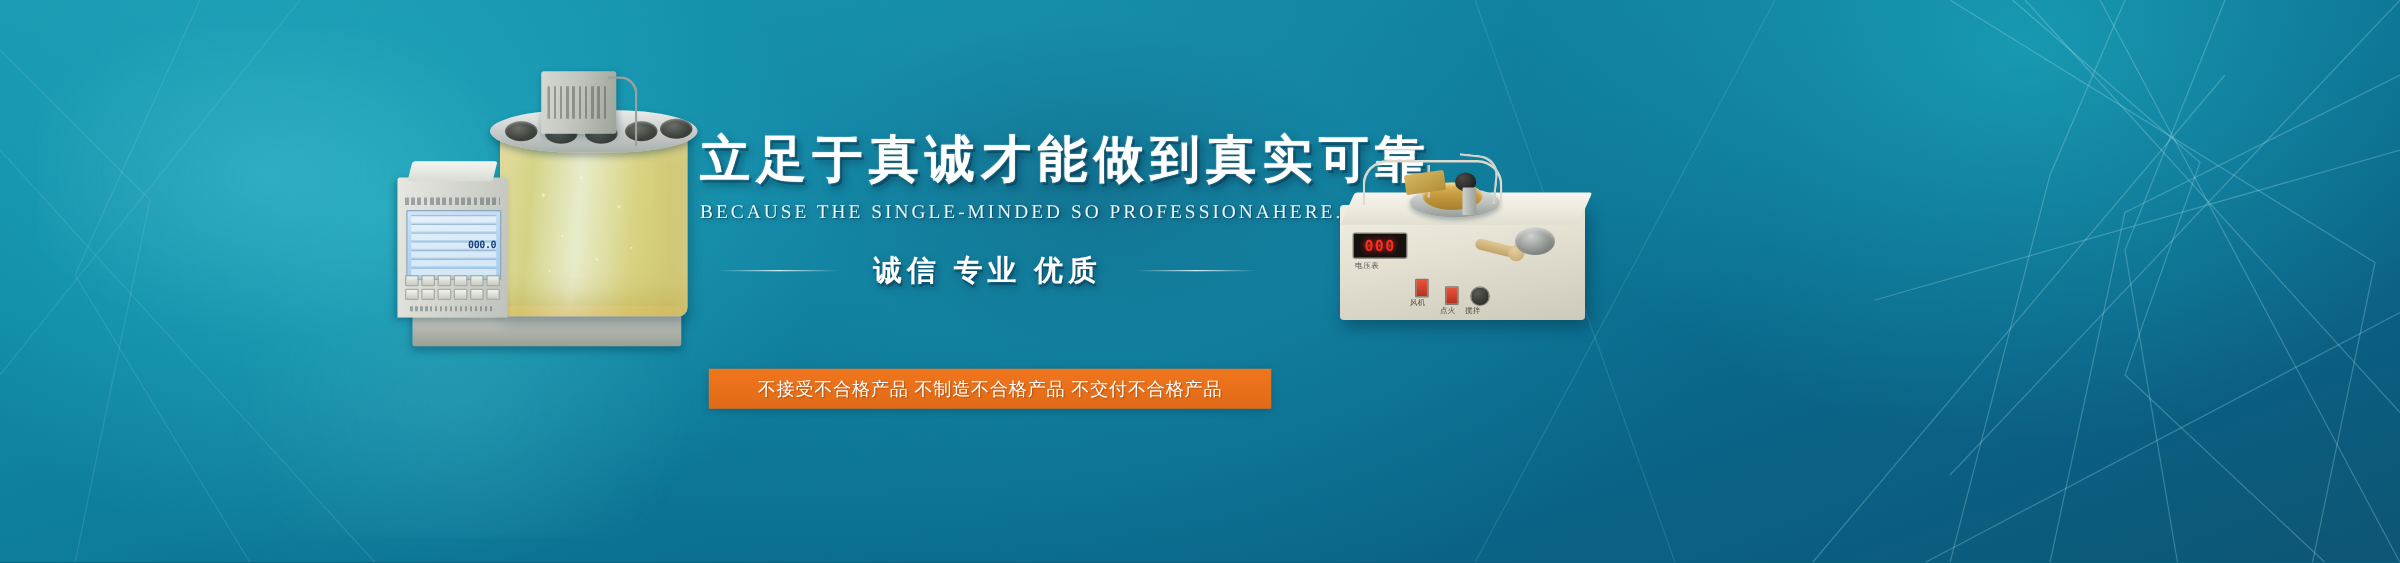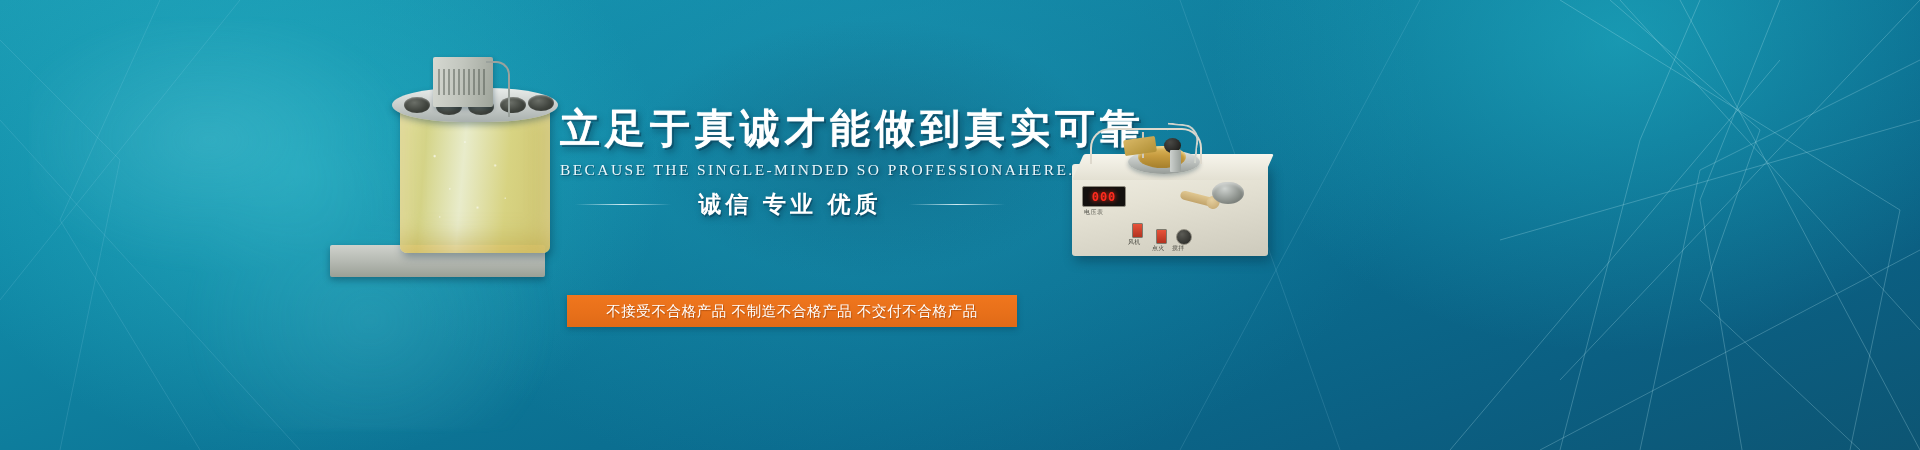--- a/index.html
+++ b/index.html
@@ -43,21 +43,21 @@
       0 0 1px #bfe9f5,
       2px 2px 0 rgba(8,60,85,.55),
       3px 4px 7px rgba(5,45,65,.55);
   }
   .subline{
     margin-top:13px;font-size:15.5px;letter-spacing:2.4px;white-space:nowrap;
     color:#eaf7fb;font-family:"Liberation Serif","DejaVu Serif",serif;
     text-shadow:1px 1px 0 rgba(8,60,85,.5),2px 2px 4px rgba(5,45,65,.45);
   }
 
-  .keywords{margin-top:10px;display:flex;align-items:center;justify-content:center;gap:28px;}
+  .keywords{margin-top:22px;display:flex;align-items:center;justify-content:center;gap:28px;}
   .kw-rule{height:1px;width:96px;background:linear-gradient(90deg,rgba(225,245,250,0),rgba(225,245,250,.92),rgba(225,245,250,0));}
   .kw-words{
     font-size:23px;letter-spacing:4px;color:#ffffff;font-weight:700;white-space:nowrap;
     text-shadow:1px 2px 0 rgba(8,60,85,.5),2px 3px 6px rgba(5,45,65,.5);
   }
 
   .orangebar{
     position:absolute;left:567px;top:295px;width:450px;height:32px;
     background:linear-gradient(180deg,#f0761d 0%,#e8701a 55%,#e06a17 100%);
     display:flex;align-items:center;justify-content:center;
@@ -267,20 +267,51 @@
       <div class="hole h3"></div>
       <div class="hole h4"></div>
       <div class="hole h5"></div>
     </div>
 
     <div class="vm-heater">
       <div class="vents"></div>
     </div>
     <div class="vm-probe"></div>
 
+    <div class="vm-panel">
+      <div class="vm-panel-top"></div>
+      <div class="vm-title"></div>
+      <div class="vm-lcd">
+        <div class="grid">
+          <i></i>
+            <i></i>
+            <i></i>
+            <i></i>
+            <i></i>
+            <i></i>
+            <i></i>
+        </div>
+        <div class="readout">000.0</div>
+      </div>
+      <div class="vm-keys">
+        <i></i>
+          <i></i>
+          <i></i>
+          <i></i>
+          <i></i>
+          <i></i>
+        <i></i>
+          <i></i>
+          <i></i>
+          <i></i>
+          <i></i>
+          <i></i>
+      </div>
+      <div class="vm-foot"></div>
+    </div>
   </div>
 
   <div class="textblock">
     <div class="headline">立足于真诚才能做到真实可靠</div>
     <div class="subline">BECAUSE  THE  SINGLE-MINDED  SO  PROFESSIONAHERE.</div>
     <div class="keywords">
       <span class="kw-rule"></span>
       <span class="kw-words">诚信  专业  优质</span>
       <span class="kw-rule"></span>
     </div>

